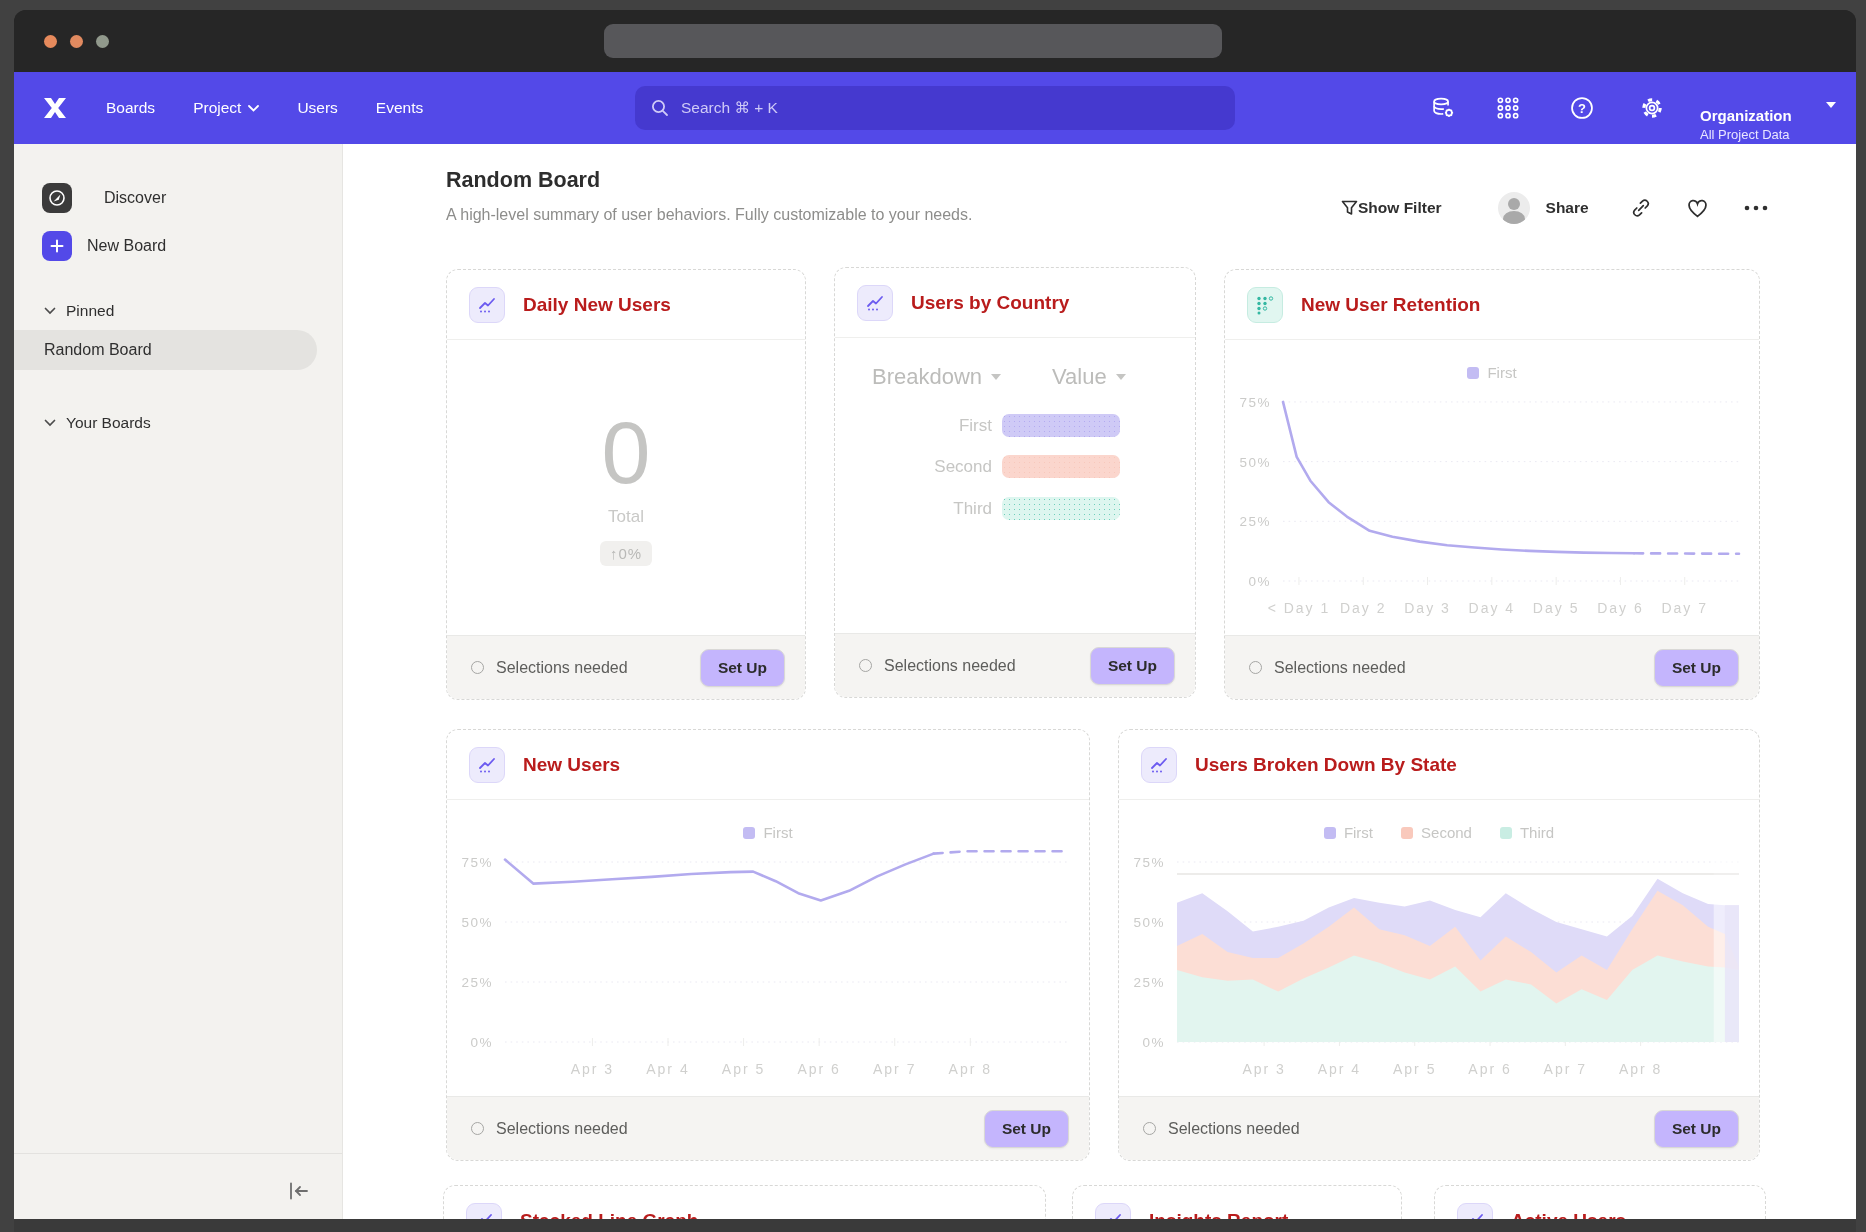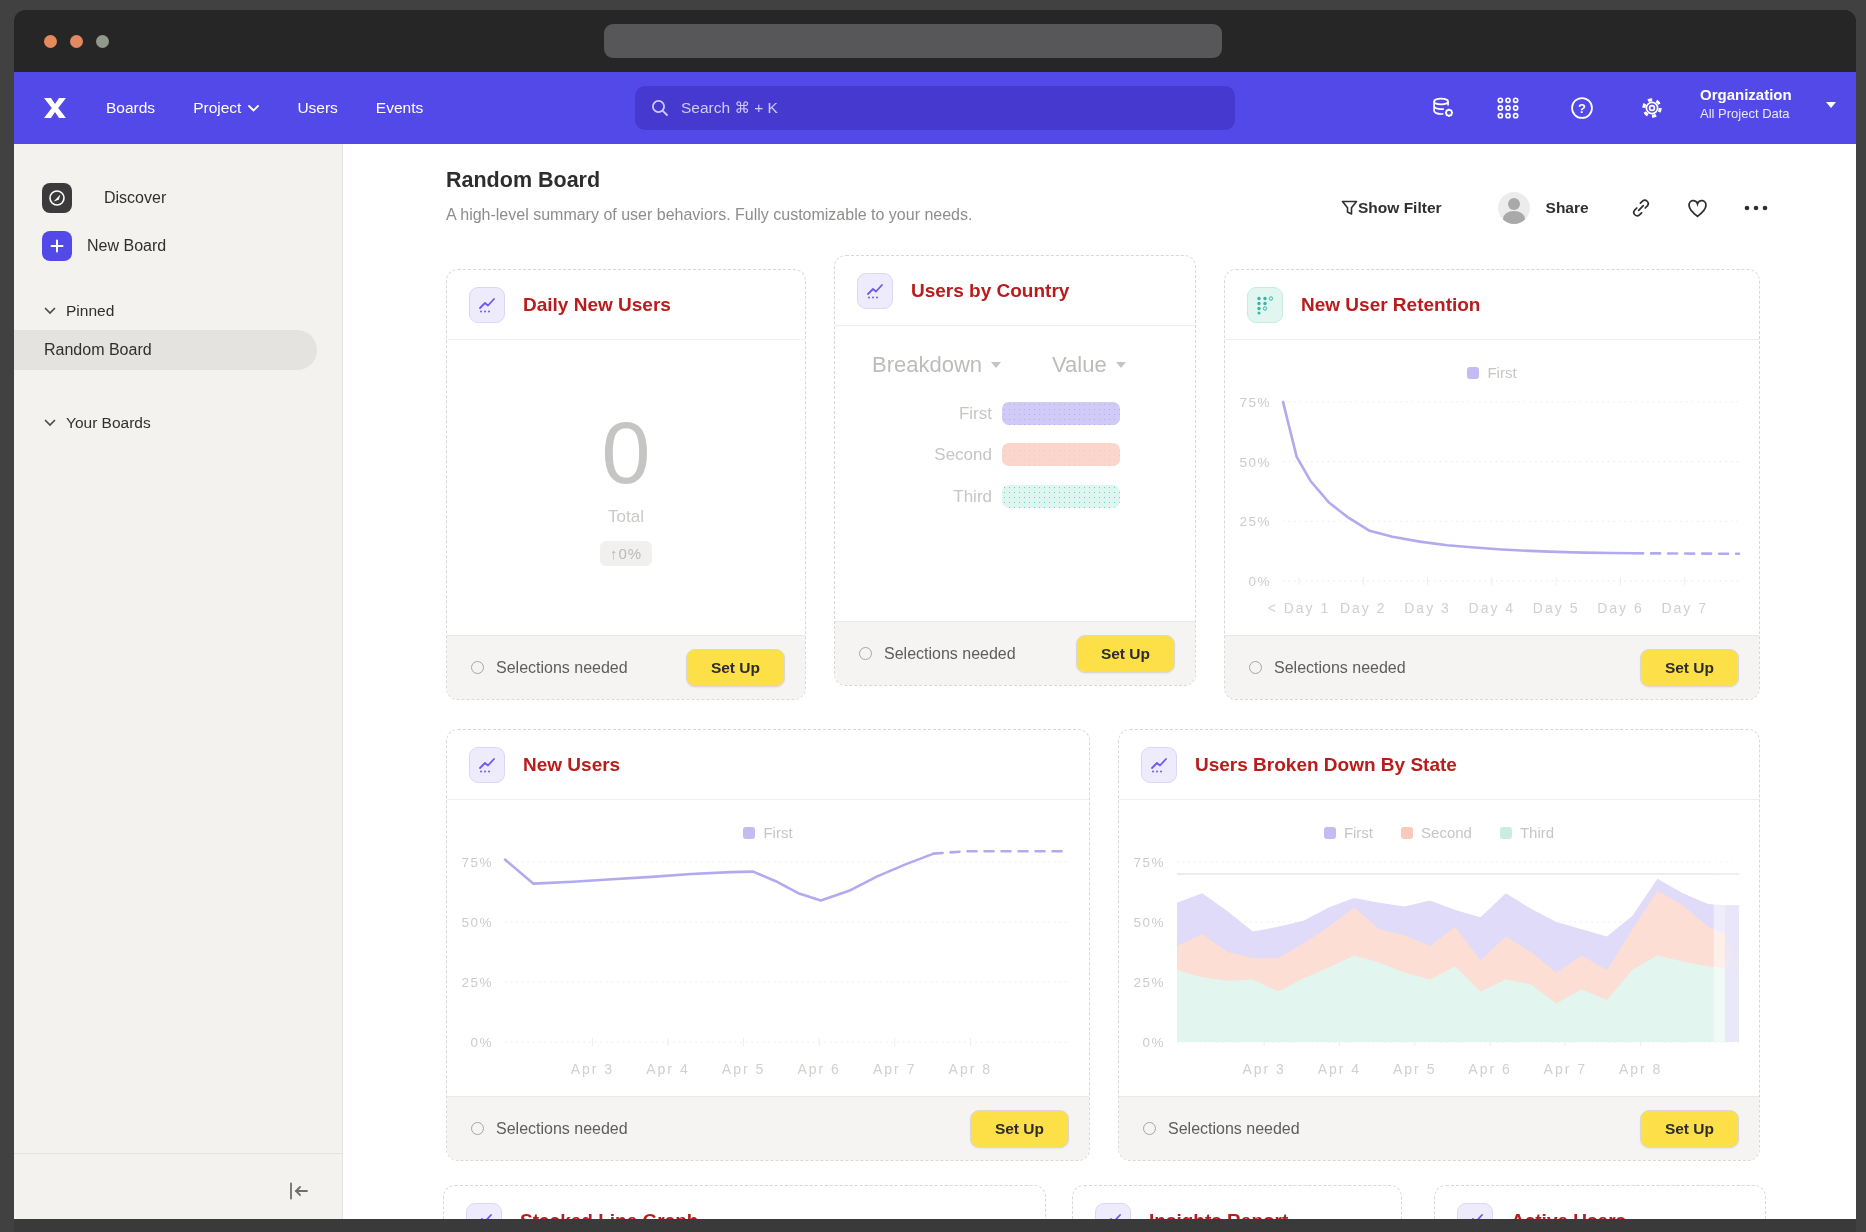--- a/index.html
+++ b/index.html
@@ -15,21 +15,21 @@
   
   .navbar{position:absolute;top:62px;left:0;width:100%;height:72px;background:#5349e8;}
   .nav-left{position:absolute;left:28px;top:0;height:72px;display:flex;align-items:center;gap:38px;}
   .nav-item{color:#fff;font-size:15.5px;display:flex;align-items:center;gap:7px;cursor:pointer;white-space:nowrap;}
   .search{position:absolute;left:621px;top:14px;width:600px;height:44px;background:#4539cf;border-radius:10px;
           display:flex;align-items:center;padding-left:16px;gap:10px;}
   .search input{background:transparent;border:none;outline:none;color:#e7e4fb;font-size:15.5px;width:520px;font-family:"Liberation Sans",sans-serif;}
   .search input::placeholder{color:#cfcaf7;}
   .nav-iconbtn{position:absolute;top:22px;width:28px;height:28px;display:flex;align-items:center;justify-content:center;cursor:pointer;}
   .org{position:absolute;left:1686px;top:13px;color:#fff;cursor:pointer;}
-  .org .o-name{font-size:15px;font-weight:bold;line-height:20px;}
+  .org .o-name{font-size:15px;font-weight:bold;line-height:20px;margin-top:21px;}
   .org .o-proj{font-size:13px;color:#e9e6ff;line-height:18px;}
   .org-caret{position:absolute;left:1812px;top:30px;width:0;height:0;border-left:5px solid transparent;
              border-right:5px solid transparent;border-top:6px solid #fff;}
   
   .content{position:absolute;top:134px;left:0;width:1842px;height:1075px;background:#fff;overflow:hidden;}
   .dots-tex{background-image:radial-gradient(rgba(70,70,70,.06) 1px,transparent 1.2px);background-size:6px 6px;}
   .sidebar{position:absolute;left:0;top:0;width:329px;height:100%;background:#f3f2ef;border-right:1px solid #e6e5e2;}
   .side-row{position:absolute;left:28px;display:flex;align-items:center;gap:15px;height:36px;cursor:pointer;}
   .side-label{font-size:16px;color:#2f2f2f;}
   .sq-icon{width:30px;height:30px;border-radius:8px;display:flex;align-items:center;justify-content:center;flex:0 0 auto;}
@@ -51,22 +51,22 @@
   
   .card{position:absolute;background:#fff;border:1px dashed #d8d8d6;border-radius:12px;display:flex;flex-direction:column;overflow:hidden;}
   .card-hdr{height:70px;flex:0 0 auto;display:flex;align-items:center;padding-left:22px;gap:18px;border-bottom:1px solid #efefed;}
   .card-title{font-size:19px;font-weight:bold;color:#b91c1c;}
   .chart-icon{width:36px;height:36px;border-radius:9px;background:#edebfc;border:1px solid #dcd7f9;display:flex;align-items:center;justify-content:center;flex:0 0 auto;}
   .ret-icon{width:36px;height:36px;border-radius:9px;background:#e1f6f0;border:1px solid #c6ece1;display:flex;align-items:center;justify-content:center;flex:0 0 auto;}
   .card-body{flex:1 1 auto;position:relative;background:#fff;}
   .card-ftr{height:64px;flex:0 0 auto;background:#f5f4f2;border-top:1px solid #e9e9e7;display:flex;align-items:center;}
   .radio{width:13px;height:13px;border:1.5px solid #a6a6a4;border-radius:50%;margin-left:24px;flex:0 0 auto;}
   .ftr-status{margin-left:12px;font-size:16px;color:#5d5d5b;}
-  .setup{margin-left:auto;margin-right:20px;background:#fde047;border:1px solid #d9d8d6;border-radius:9px;
-         padding:9px 24px;font-size:15.5px;font-weight:bold;color:#2c2c2c;cursor:pointer;box-shadow:0 1px 2px rgba(0,0,0,.05);}
+  .setup{margin-left:auto;margin-right:20px;background:#c4b5fd;border:1px solid #d9d8d6;border-radius:9px;
+         padding:9px 17px;font-size:15.5px;font-weight:bold;color:#2c2c2c;cursor:pointer;box-shadow:0 1px 2px rgba(0,0,0,.05);}
   
   .bignum-wrap{position:absolute;inset:0;display:flex;flex-direction:column;align-items:center;justify-content:center;}
   .bignum{font-size:88px;color:#c5c5c3;line-height:1;}
   .bignum-label{margin-top:10px;font-size:17px;color:#c9c9c7;}
   .delta-badge{margin-top:14px;background:#f1f0ee;color:#b9b9b7;font-size:15px;letter-spacing:1px;border-radius:6px;padding:4px 10px;}
   
   .dd{position:absolute;top:26px;display:flex;align-items:center;gap:9px;font-size:22px;color:#bcbcba;cursor:pointer;}
   .dd-caret{width:0;height:0;border-left:5px solid transparent;border-right:5px solid transparent;border-top:6px solid #c5c5c3;}
   .hbar-row{position:absolute;left:0;width:100%;height:24px;}
   .hbar-label{position:absolute;right:calc(100% - 157px);font-size:17px;color:#c6c6c4;top:0;line-height:24px;}
@@ -292,21 +292,21 @@
               <div class="delta-badge">↑0%</div>
             </div>
           </div>
           <div class="card-ftr dots-tex">
             <span class="radio"></span>
             <span class="ftr-status">Selections needed</span>
             <button class="setup">Set Up</button>
           </div>
         </div>
 
-        <div class="card" style="left:491px;top:111px;width:362px;height:431px;">
+        <div class="card" style="left:491px;top:123px;width:362px;height:431px;">
           <div class="card-hdr">
             <span class="chart-icon">
               <svg width="20" height="20" viewBox="0 0 20 20">
                   <polyline points="3,13 8,8 11,10.5 17,4" fill="none" stroke="#6c5bf0" stroke-width="1.8" stroke-linecap="round" stroke-linejoin="round"></polyline>
                   <g fill="#6c5bf0">
                     <circle cx="4" cy="16.5" r="1"></circle>
                     <circle cx="8" cy="16.5" r="1"></circle>
                     <circle cx="12" cy="16.5" r="1"></circle>
                   </g>
                 </svg>

